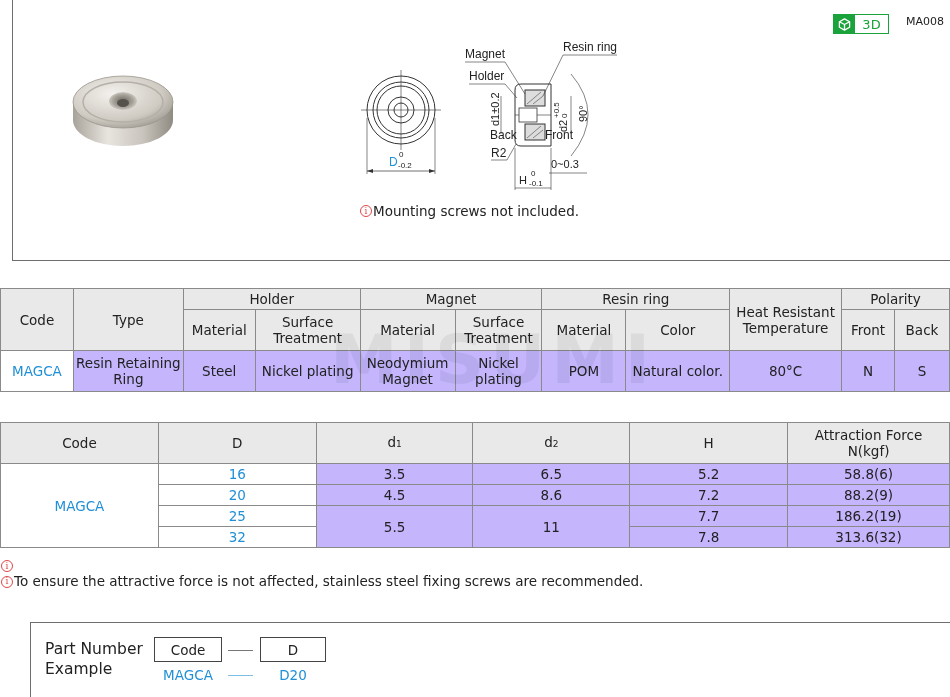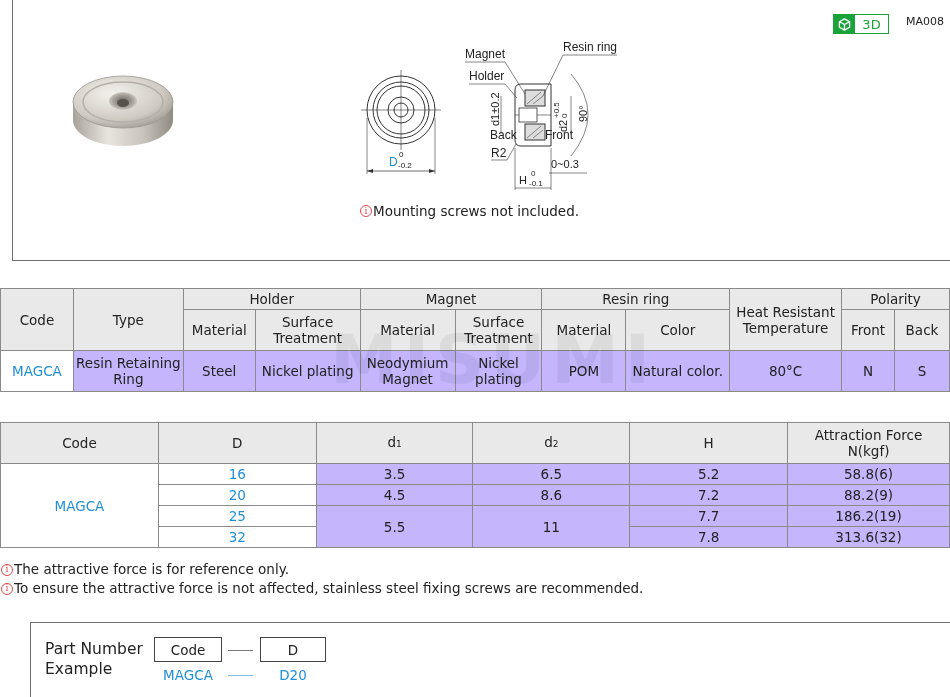--- a/index.html
+++ b/index.html
@@ -257,21 +257,20 @@
     <td class="white blue-txt">32</td>
     <td class="hl">7.8</td>
     <td class="hl">313.6(32)</td>
   </tr>
 </tbody>
   </table>
 
 <div class="notes">
   <div class="line">
     <span class="info-icon">i</span>
-    <span>The attractive force is for reference only.</span>
   </div>
   <div class="line">
     <span class="info-icon">i</span>
     <span>To ensure the attractive force is not affected, stainless steel fixing screws are recommended.</span>
   </div>
 </div>
 
 <div class="pn-panel">
   <div class="pn-title">
     <div>Part Number</div>

